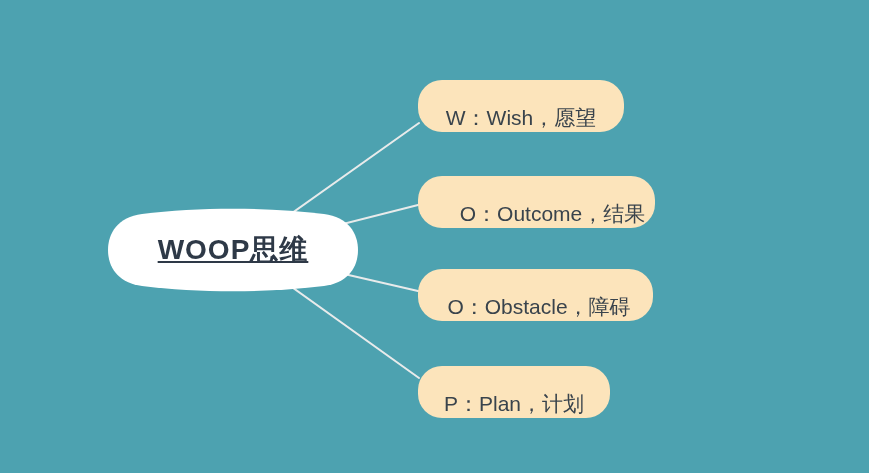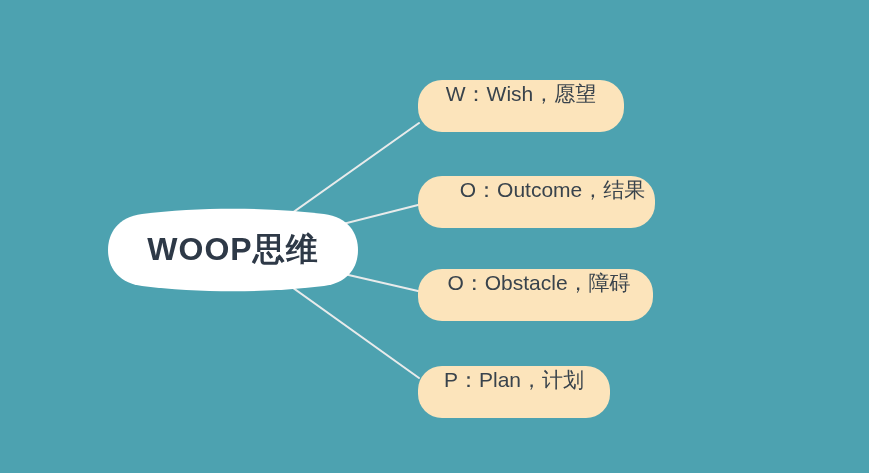--- a/index.html
+++ b/index.html
@@ -36,34 +36,35 @@
     left: 0; top: 0;
     width: 250px; height: 86px;
   }
   .central-node .label {
     position: absolute;
     left: 0; top: 0;
     width: 100%; height: 100%;
     display: flex;
     align-items: center;
     justify-content: center;
-    font-size: 32px;
+    font-size: 28px;
     font-weight: 700;
     letter-spacing: 1px;
     color: var(--central-text, #2E3947);
+    text-decoration: underline;
   }
 
   .branch-node {
     position: absolute;
     left: 418px;
     height: 52px;
     background: var(--branch-fill, #FCE4BB);
     border-radius: 24px;
     display: flex;
-    align-items: flex-start;
+    align-items: flex-end;
     justify-content: center;
     font-size: 21px;
     color: var(--branch-text, #39434C);
     white-space: nowrap;
     cursor: pointer;
   }
   .branch-node .zh { font-weight: 400; }
 </style>
 </head>
 <body>

